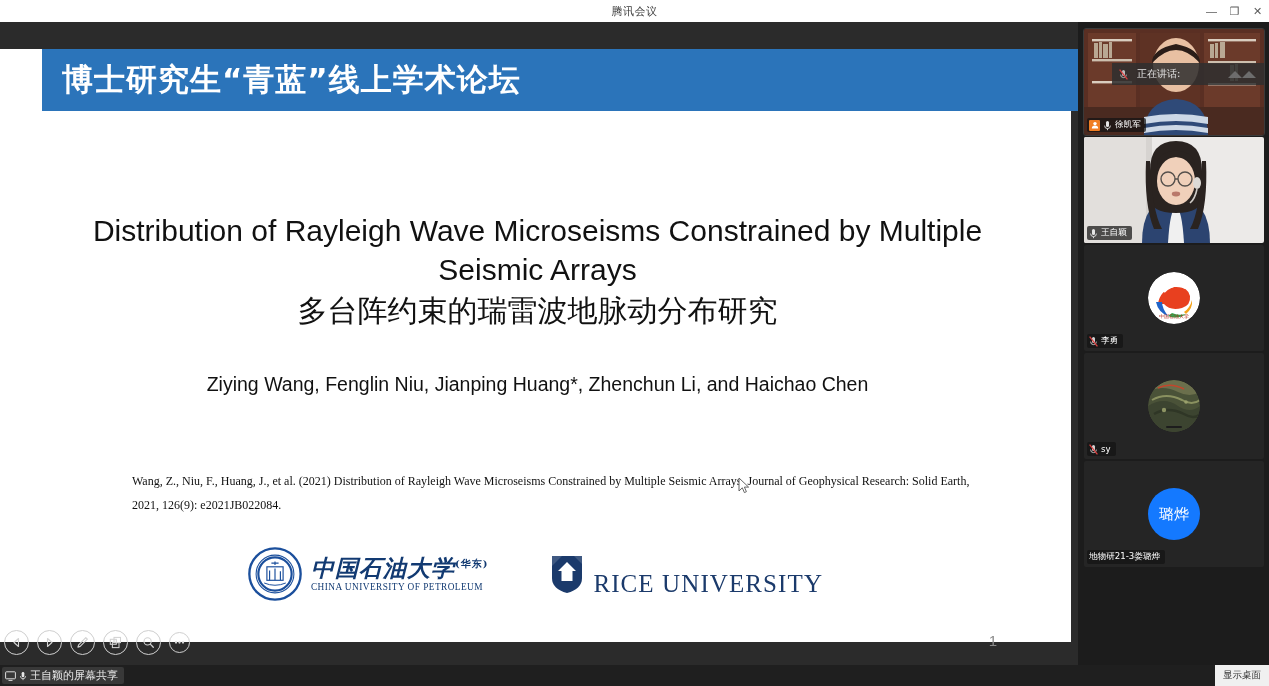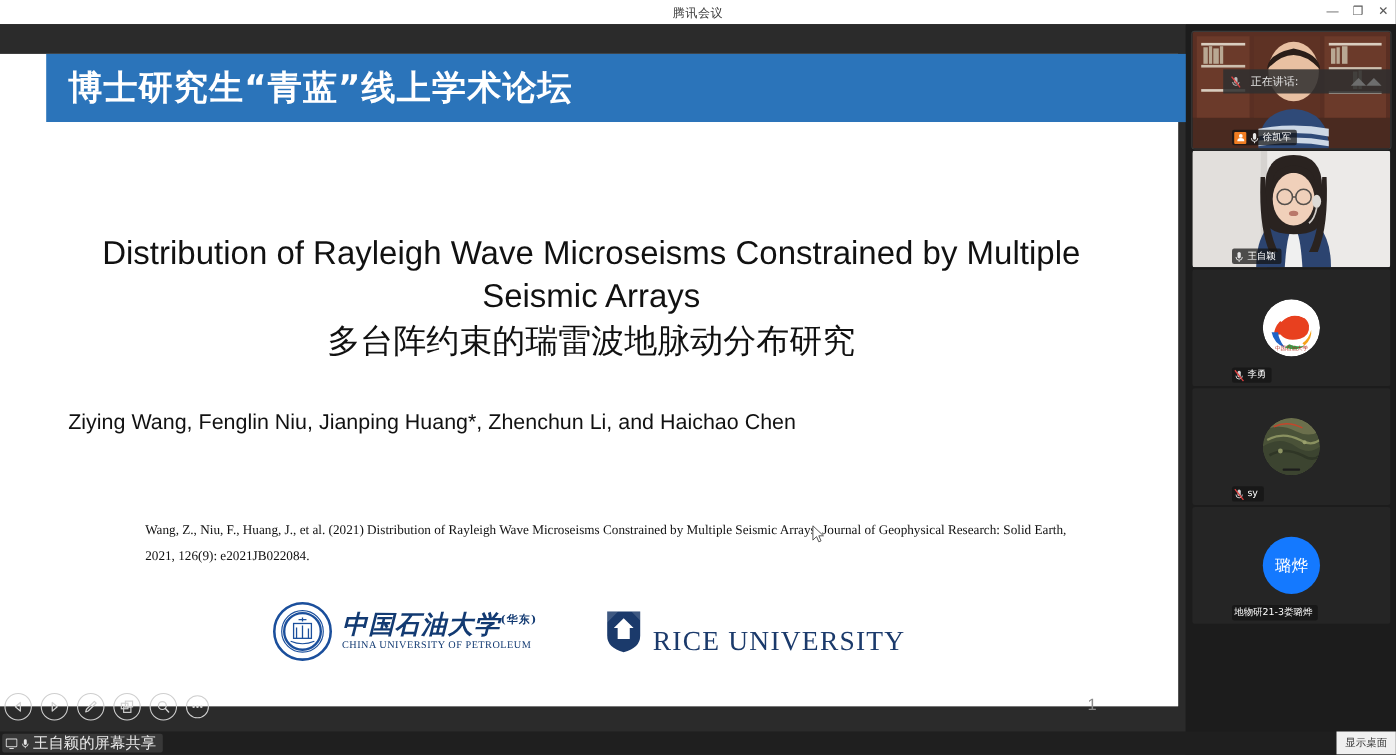--- a/index.html
+++ b/index.html
@@ -46,22 +46,22 @@
     position:absolute; left:50px; top:100px; width:975px;
     text-align:center; font-size:30px; line-height:39px; color:#111;
     font-family:"Liberation Sans", sans-serif; font-weight:400;
   }
   .slide-title-cn {
     position:absolute; left:50px; top:180px; width:975px;
     text-align:center; font-size:30px; line-height:40px; color:#111;
     font-family:Liberation Sans, sans-serif;
   }
   .slide-authors {
-    position:absolute; left:62px; top:262px; width:975px;
-    font-size:19.5px; color:#111;
+    position:absolute; left:50px; top:262px; width:975px;
+    text-align:center; font-size:19.5px; color:#111;
     font-family:"Liberation Sans", sans-serif;
   }
   .slide-citation {
     position:absolute; left:132px; top:358px; width:845px;
     font-size:12px; line-height:24px; color:#111; text-align:left;
     font-family:"Liberation Serif", serif;
   }
   .logos {
     position:absolute; left:0; top:428px; width:1071px; height:70px;
     display:flex; align-items:center; justify-content:center; gap:62px;
@@ -113,21 +113,21 @@
   }
   .tile {
     position:relative; width:180px; height:106px; background:#252525;
     margin-bottom:2px; overflow:hidden; border-radius:2px;
   }
   .tile.active { outline:1.5px solid #3a3a3a; }
   .tile-video { position:absolute; inset:0; }
   .name-tag {
     position:absolute; left:3px; bottom:3px; height:14px;
     background:rgba(20,20,20,.72); display:flex; align-items:center;
-    padding:0 5px 0 2px; gap:3px; border-radius:2px;margin-left:33px;
+    padding:0 5px 0 2px; gap:3px; border-radius:2px;
   }
   .name-tag .host-chip {
     width:11px; height:11px; background:#f07d22; border-radius:1px;
     display:flex; align-items:center; justify-content:center;
   }
   .name-tag .nm {
     font-size:8.6px; color:#ffffff; white-space:nowrap;
     font-family:"DejaVu Sans","Liberation Sans",sans-serif;
   }
   .mic { width:9px; height:11px; display:block; }
@@ -158,21 +158,21 @@
   .taskbar {
     position:absolute; left:0; bottom:0; width:1269px; height:21px;
     background:#1f1f1f;
   }
   .task-item {
     position:absolute; left:2px; top:2px; height:17px; display:flex;
     align-items:center; gap:3px; padding:0 6px 0 3px; background:#383838;
     border-radius:2px;
   }
   .task-item .tl {
-    font-size:14px; color:#e8e8e8; white-space:nowrap;
+    font-size:11px; color:#e8e8e8; white-space:nowrap;
     font-family:Liberation Mono, monospace;
   }
   .tray {
     position:absolute; right:0; top:0; height:21px; display:flex;
     align-items:center; gap:6px; padding:0 8px; background:#f0f0f0;
   }
   .tray .tt { font-size:9.5px; color:#333;
     font-family:"DejaVu Sans","Liberation Sans",sans-serif; }
 </style>
 </head>

